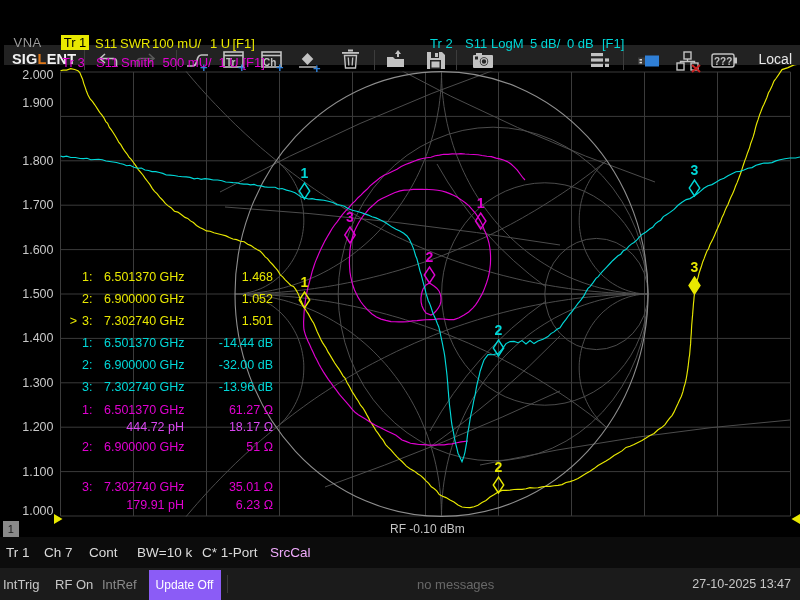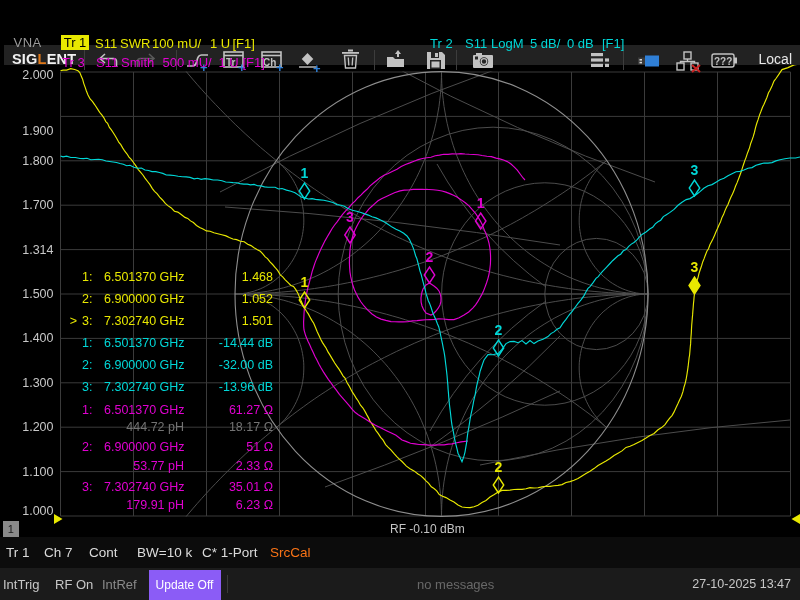--- a/index.html
+++ b/index.html
@@ -212,24 +212,24 @@
     </div>
 <div class="ti" style="top:54.5px;color:#e000d0">
       <span style="left:62px">Tr 3</span>
       <span style="left:96px">S11</span>
       <span style="left:121px">Smith</span>
       <span style="left:162.5px">500 mU/</span>
       <span style="left:218.5px">1 U</span>
       <span style="left:242.5px">[F1]</span>
     </div>
 <div class="ylab" style="top:68px">2.000</div>
-    <div class="ylab" style="top:124px">1.900</div>
+    <div class="ylab" style="top:96px">1.900</div>
     <div class="ylab" style="top:154px">1.800</div>
     <div class="ylab" style="top:198px">1.700</div>
-    <div class="ylab" style="top:243px">1.314</div>
+    <div class="ylab" style="top:243px">1.600</div>
     <div class="ylab" style="top:287px">1.500</div>
     <div class="ylab" style="top:331px">1.400</div>
     <div class="ylab" style="top:376px">1.300</div>
     <div class="ylab" style="top:420px">1.200</div>
     <div class="ylab" style="top:465px">1.100</div>
     <div class="ylab" style="top:504px">1.000</div>
 <div class="mrow" style="top:267px;color:#e8e800">
       <span class="mi">1:</span>
       <span class="mf">6.501370 GHz</span>
       <span class="mv">1.468</span>
@@ -258,53 +258,49 @@
     <div class="mrow" style="top:377px;color:#00d7d7">
       <span class="mi">3:</span>
       <span class="mf">7.302740 GHz</span>
       <span class="mv">-13.96 dB</span>
     </div>
     <div class="mrow" style="top:399.5px;color:#e000d0">
       <span class="mi">1:</span>
       <span class="mf">6.501370 GHz</span>
       <span class="mv">61.27 Ω</span>
     </div>
-    <div class="mrow" style="top:417px;color:#737373">
+    <div class="mrow" style="top:417px;color:#d946ef">
       <span class="mph">444.72 pH</span>
       <span class="mv">18.17 Ω</span>
     </div>
     <div class="mrow" style="top:437px;color:#e000d0">
       <span class="mi">2:</span>
       <span class="mf">6.900000 GHz</span>
       <span class="mv">51 Ω</span>
-    </div>
-    <div class="mrow" style="top:455.5px;color:#e000d0">
-      <span class="mph">53.77 pH</span>
-      <span class="mv">2.33 Ω</span>
     </div>
     <div class="mrow" style="top:477px;color:#e000d0">
       <span class="mi">3:</span>
       <span class="mf">7.302740 GHz</span>
       <span class="mv">35.01 Ω</span>
     </div>
     <div class="mrow" style="top:494.5px;color:#e000d0">
       <span class="mph">179.91 pH</span>
       <span class="mv">6.23 Ω</span>
     </div>
 <div id="chrow">
 <div id="chbox">1</div>
 <span style="position:absolute;left:390px">RF -0.10 dBm</span>
 </div>
 <div id="trbar">
 <span style="left:6px">Tr 1</span>
       <span style="left:44px">Ch 7</span>
 <span style="left:89px">Cont</span>
       <span style="left:137px">BW=10 k</span>
 <span style="left:202px">C* 1-Port</span>
-      <span style="left:270px;color:#f97316">SrcCal</span>
+      <span style="left:270px;color:#f0abfc">SrcCal</span>
 </div>
 <div id="botbar">
 <span style="left:3px">IntTrig</span>
       <span style="left:55px">RF On</span>
 <span style="left:102px;color:#8a8a8a">IntRef</span>
 <div id="updoff">Update Off</div>
 <div style="position:absolute;left:227px;top:7px;width:1px;height:18px;background:#3a3a3a"></div>
 <span style="left:417px;color:#686868">no messages</span>
 <span style="right:9px;font-size:12.5px">27-10-2025 13:47</span>
 </div>

